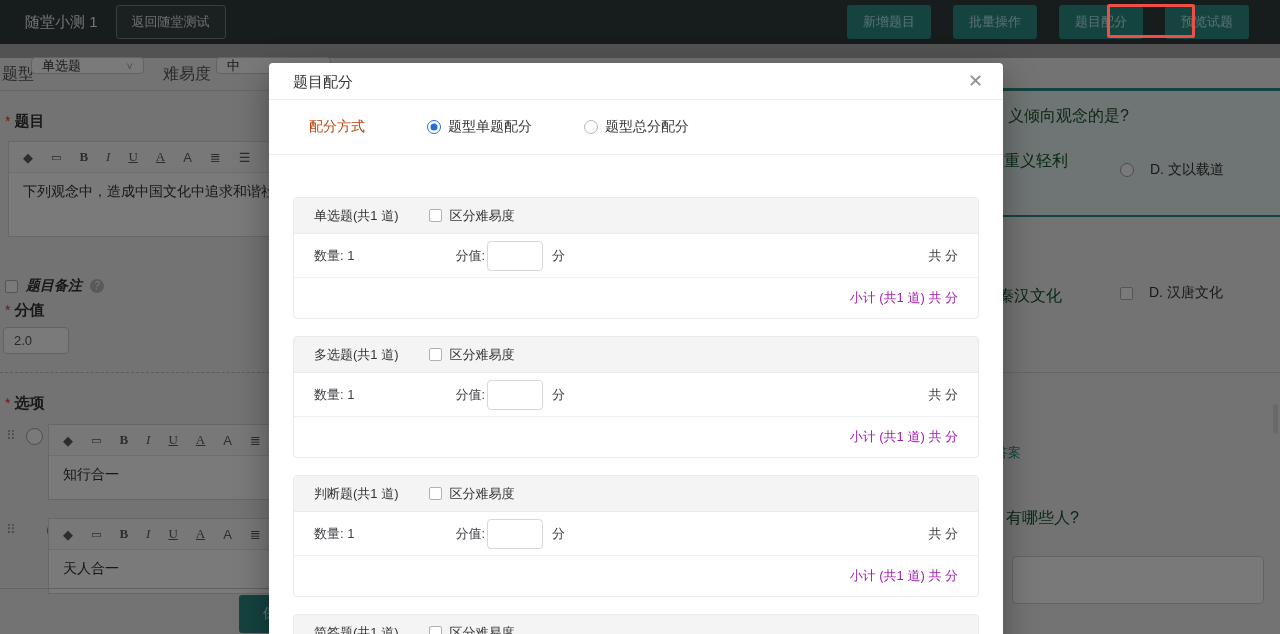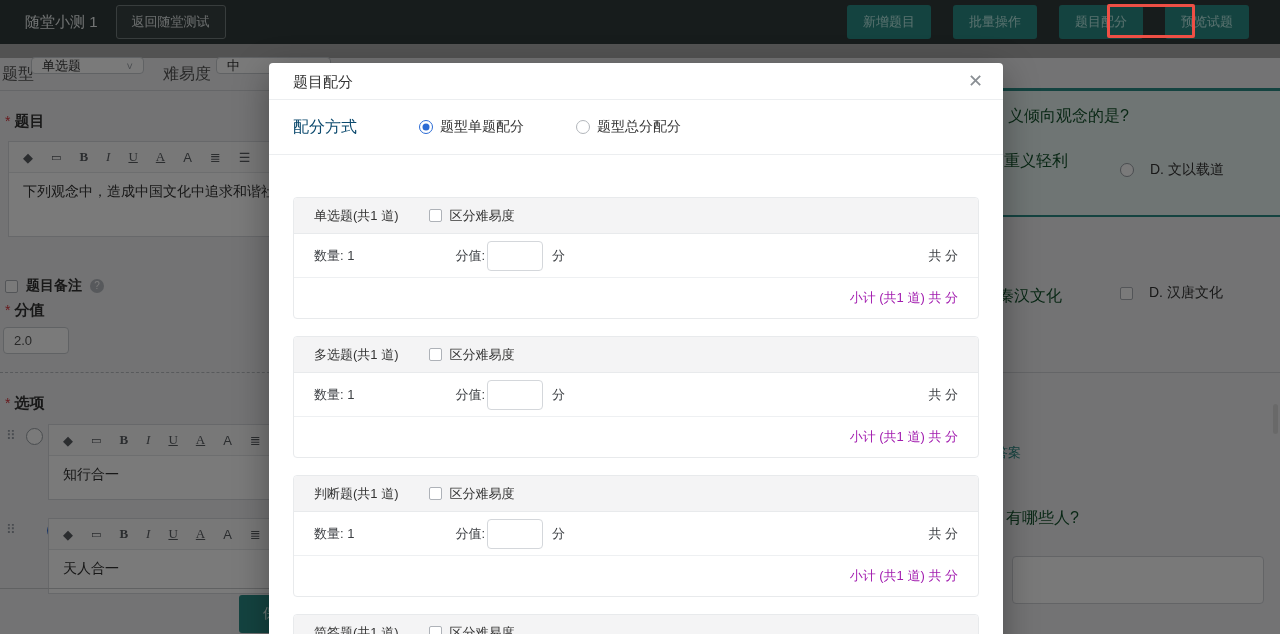--- a/index.html
+++ b/index.html
@@ -71,21 +71,21 @@
   .red-box { position:absolute; left:1107px; top:4px; width:88px; height:34px;
              border:3px solid #ee4f45; border-radius:2px; z-index:20; }
 
   
   .modal { position:absolute; left:269px; top:63px; width:734px; height:700px; background:#fff;
            border-radius:4px; box-shadow:0 10px 34px rgba(0,0,0,.35); z-index:30; }
   .m-header { position:relative; height:37px; border-bottom:1px solid #eceef0; padding:10px 24px; }
   .m-title { font-size:15px; color:#333; }
   .m-close { position:absolute; right:20px; top:8px; font-size:18px; color:#8a8f94; cursor:pointer; line-height:20px; }
   .m-method { height:55px; border-bottom:1px solid #eceef0; display:flex; align-items:center; padding:0 24px; }
-  .m-method-label { font-size:16px; color:#0c4a6e; margin-right:62px; }
+  .m-method-label { font-size:14px; color:#c2410c; margin-right:62px;margin-left:16px; }
   .m-radio-group { display:flex; gap:52px; }
   .m-radio { display:flex; align-items:center; gap:7px; font-size:14px; color:#333; cursor:pointer; }
   .rdot { display:inline-block; width:14px; height:14px; border:1px solid #b2b6bb; border-radius:50%; background:#fff; position:relative; }
   .rdot.sel { border:1.5px solid #2b6bd4; }
   .rdot.sel::after { content:""; position:absolute; left:50%; top:50%; transform:translate(-50%,-50%);
                      width:7px; height:7px; border-radius:50%; background:#2b6bd4; }
   .m-body { padding:42px 24px 0; }
   .sec { border:1px solid #e8eaec; border-radius:4px; margin-bottom:17px; background:#fff; }
   .sec-head { background:#f4f4f5; border-bottom:1px solid #e8eaec; border-radius:4px 4px 0 0;
               height:36px; display:flex; align-items:center; padding:0 20px; font-size:13px; color:#333; }
@@ -143,21 +143,21 @@
         <span class="tbi i">I</span>
         <span class="tbi u">U</span>
         <span class="tbi au">A</span>
         <span class="tbi">A</span>
         <span class="tbi">≣</span>
         <span class="tbi">☰</span>
       </div>
       <div class="ed-body">下列观念中，造成中国文化中追求和谐社会的理想</div>
     </div>
 
-    <div class="abs" style="left:5px; top:277px; display:flex; align-items:center; gap:8px;">
+    <div class="abs" style="left:5px; top:277px; display:flex; align-items:center; gap:8px;font-style:italic;">
       <span class="chk"></span>
       <span style="font-size:14px; font-weight:bold; color:#333;">题目备注</span>
       <span class="help-icon">?</span>
     </div>
 
     <div class="abs" style="left:5px; top:301px;">
       <span class="req-star">*</span><span class="req-label">分值</span>
     </div>
     <input class="abs q-input" style="left: 3px; top: 327px;" value="2.0">
 

